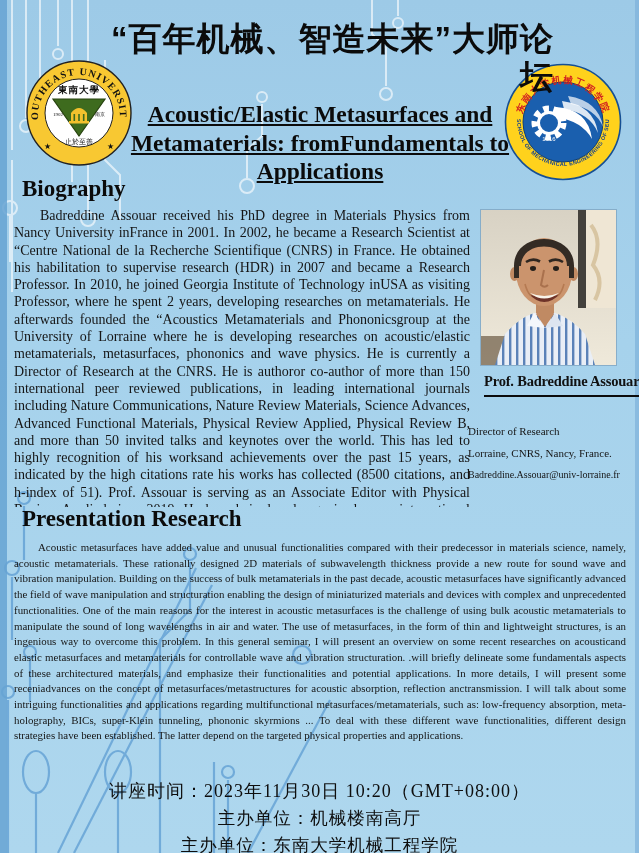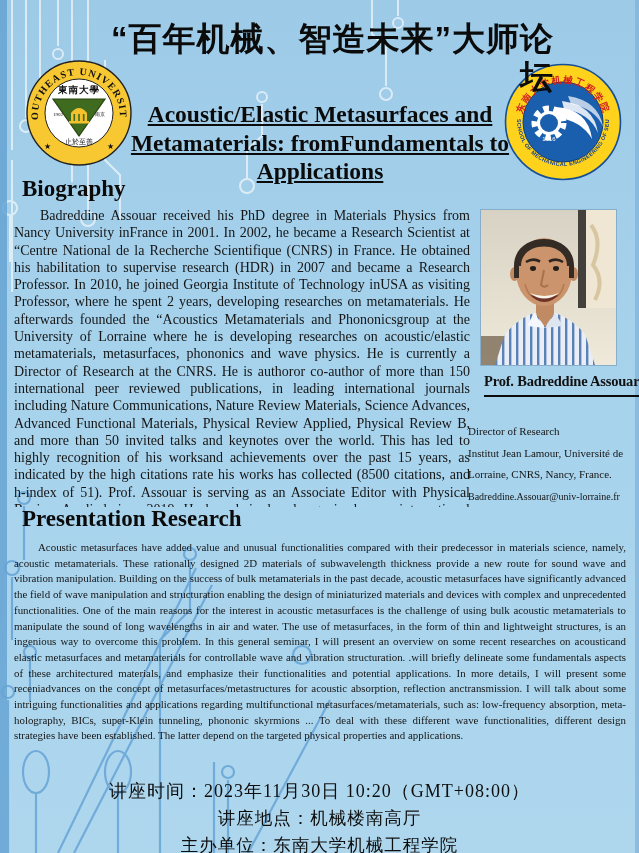--- a/index.html
+++ b/index.html
@@ -186,27 +186,26 @@
       <path d="M14,155 L24,124 Q38,108 53,103 L74,103 Q90,108 104,124 L114,155 Z" fill="url(#stripes)"></path>
       <path d="M53,103 L64,118 L46,116 Z" fill="#f4f7fb"></path>
       <path d="M74,103 L64,118 L82,116 Z" fill="#dde5f0"></path>
       <path d="M55,104 L64,117 L73,104 L70,100 L58,100 Z" fill="#c08a63"></path>
     </g>
   </svg>
 
   <div class="layer speaker-name">Prof. Badreddine Assouar</div>
   <div class="layer speaker-info">
     <div>Director of Research</div>
-    <div>Institut Jean Lamour, Université de</div>
     <div>Lorraine, CNRS, Nancy, France.</div>
     <div class="email">Badreddine.Assouar@univ-lorraine.fr</div>
   </div>
 
   <div class="layer section-heading abs-heading">Presentation Research</div>
   <div class="layer abs-text">Acoustic metasurfaces have added value and unusual functionalities compared with their predecessor in materials science, namely, acoustic metamaterials. These rationally designed 2D materials of subwavelength thickness provide a new route for sound wave and vibration manipulation. Building on the success of bulk metamaterials in the past decade, acoustic metasurfaces have significantly advanced the field of wave manipulation and structuration enabling the design of miniaturized materials and devices with complex and unprecedented functionalities. One of the main reasons for the interest in acoustic metasurfaces is the challenge of using bulk acoustic metamaterials to manipulate the sound of long wavelengths in air and water. The use of metasurfaces, in the form of thin and lightweight structures, is an ingenious way to overcome this problem. In this general seminar, I will present an overview on some recent researches on acousticand elastic metasurfaces and metamaterials for controllable wave and vibration structuration. .will briefly delineate some fundamentals aspects of these architectured materials, and emphasize their functionalities and potential applications. In more details, I will present some receniadvances on the concept of metasurfaces/metastructures for acoustic absorption, reflection anctransmission. I will talk about some intriguing functionalities and applications regarding multifunctional metasurfaces/metamaterials, such as: low-frequency absorption, meta-holography, BICs, super-Klein tunneling, phononic skyrmions ... To deal with these different wave functionalities, different design strategies have been established. The latter depend on the targeted physical properties and applications.</div>
 
   <div class="layer footer">
     <div>讲座时间：2023年11月30日 10:20（GMT+08:00）</div>
-    <div class="f2">讲座地点：机械楼南高厅</div>
+    <div class="f2">主办单位：机械楼南高厅</div>
     <div class="f2">主办单位：东南大学机械工程学院</div>
   </div>
 
 </div>
 
 </body></html>

